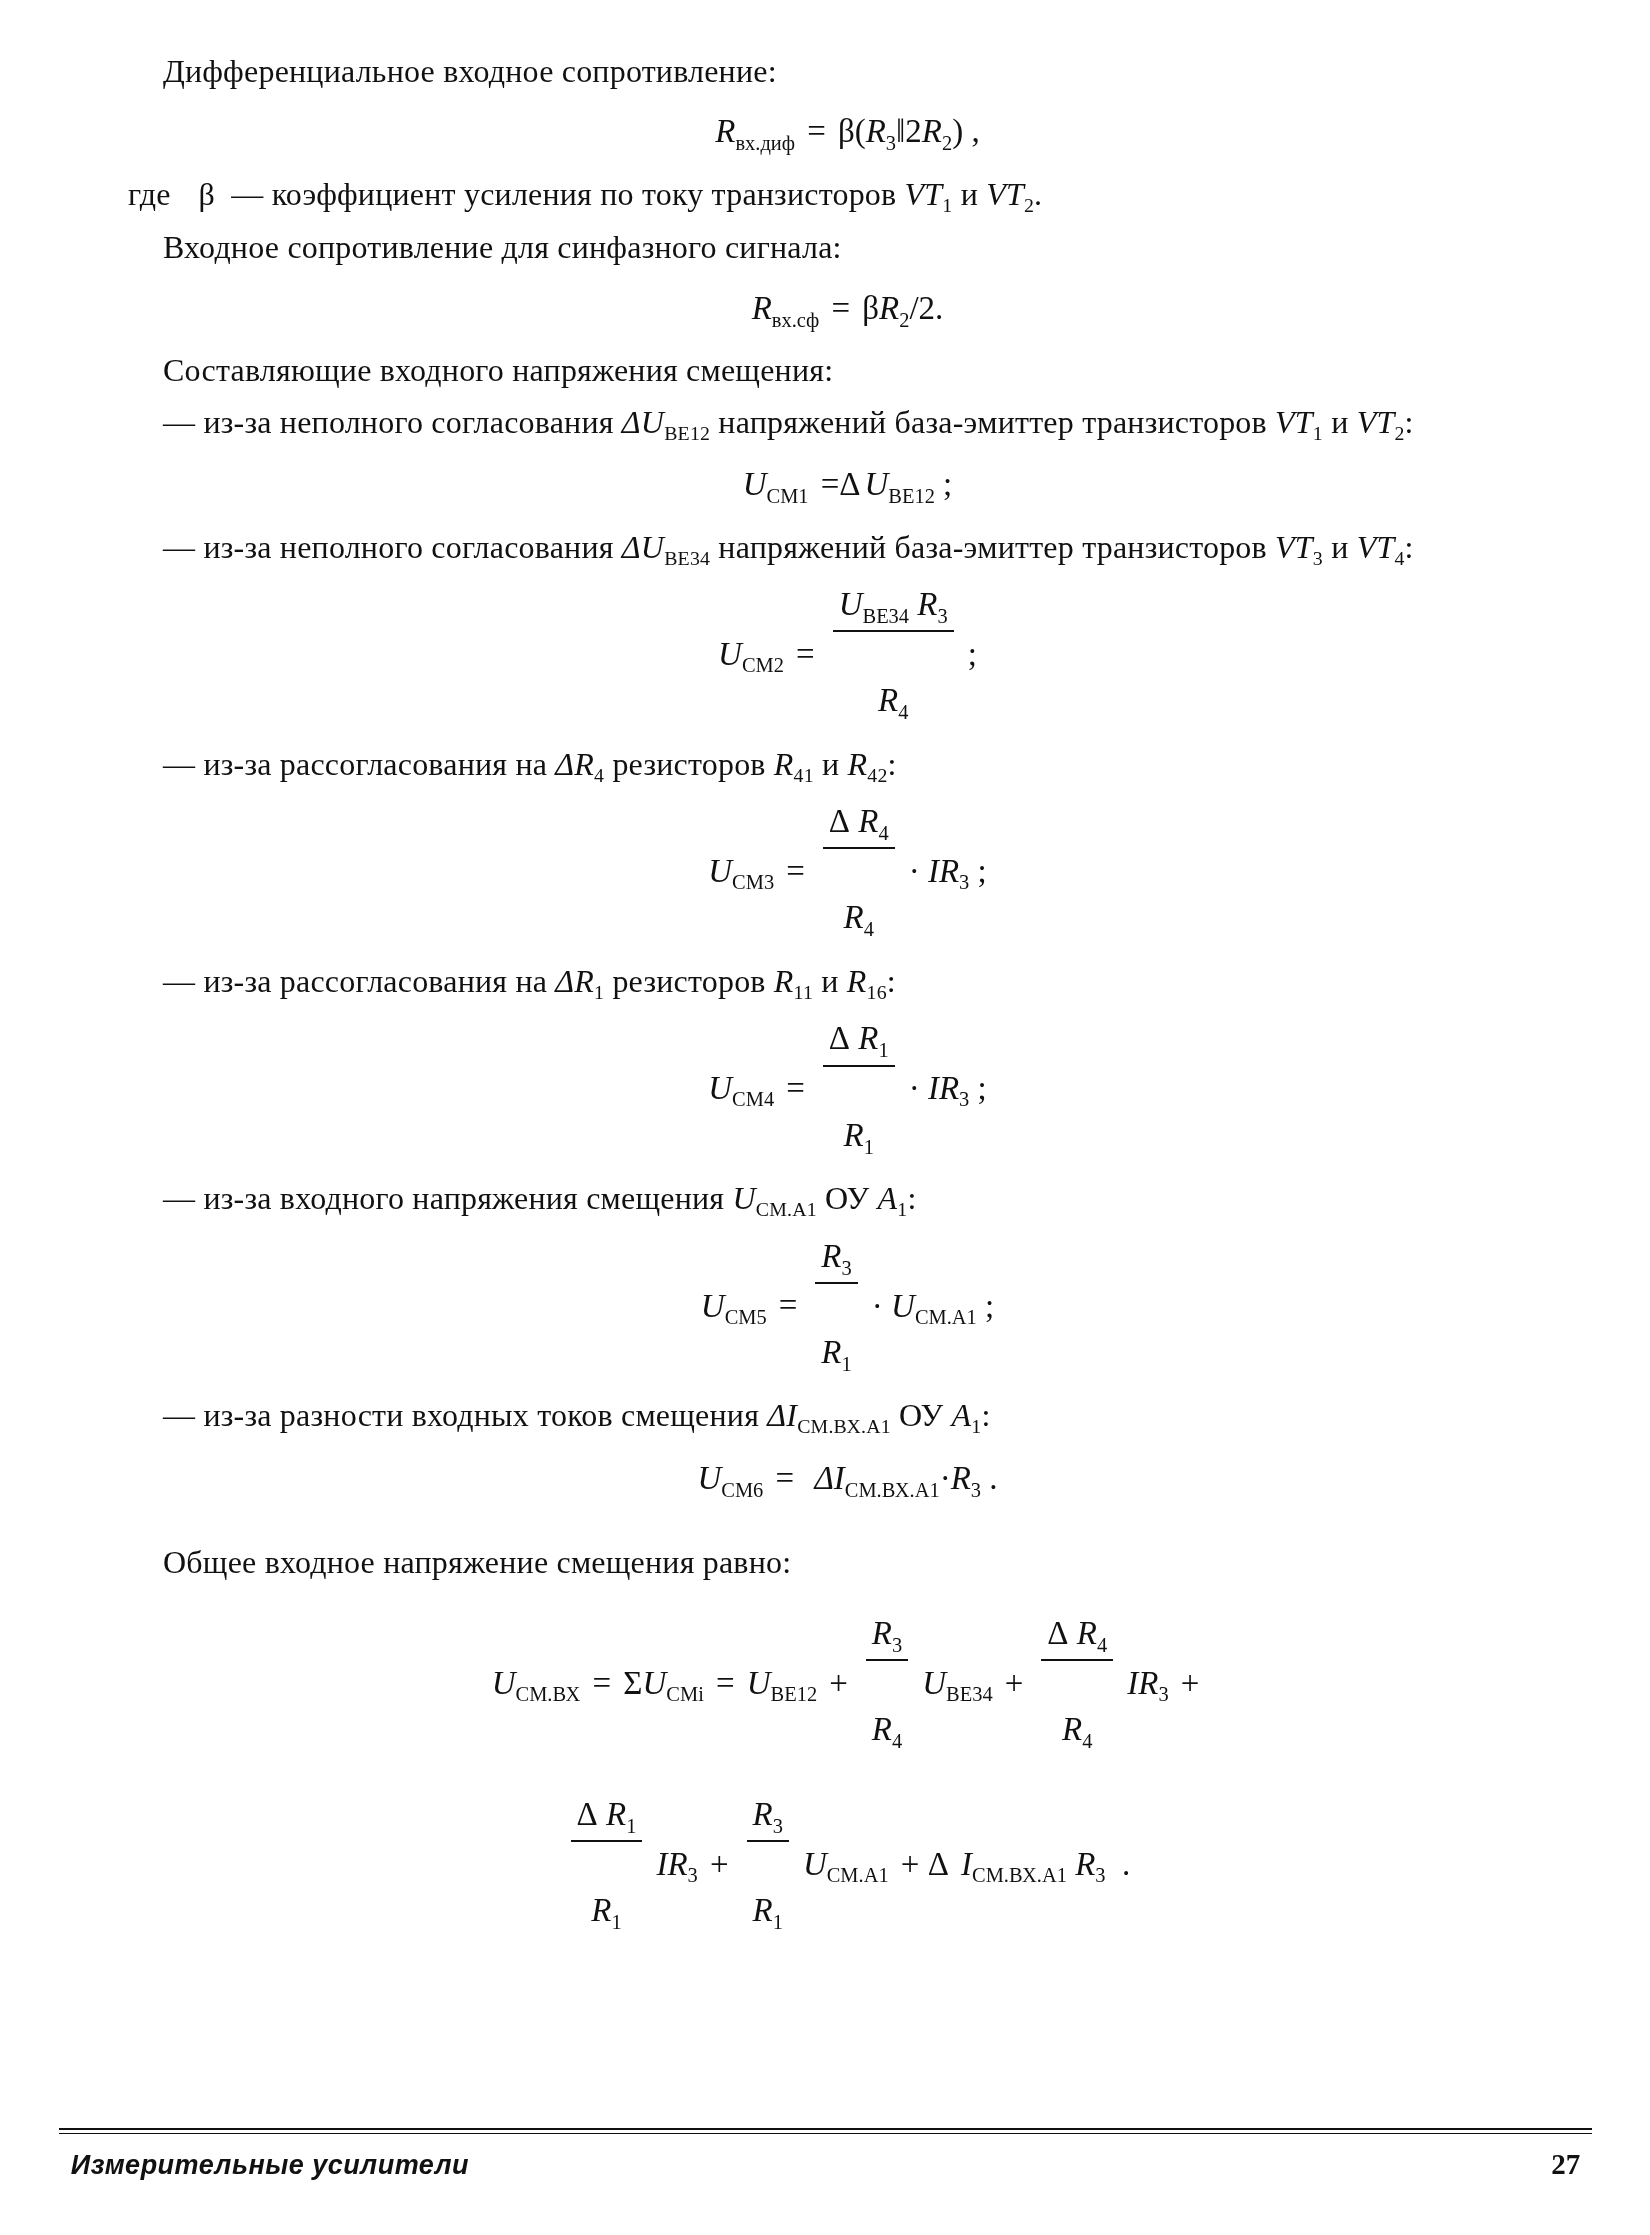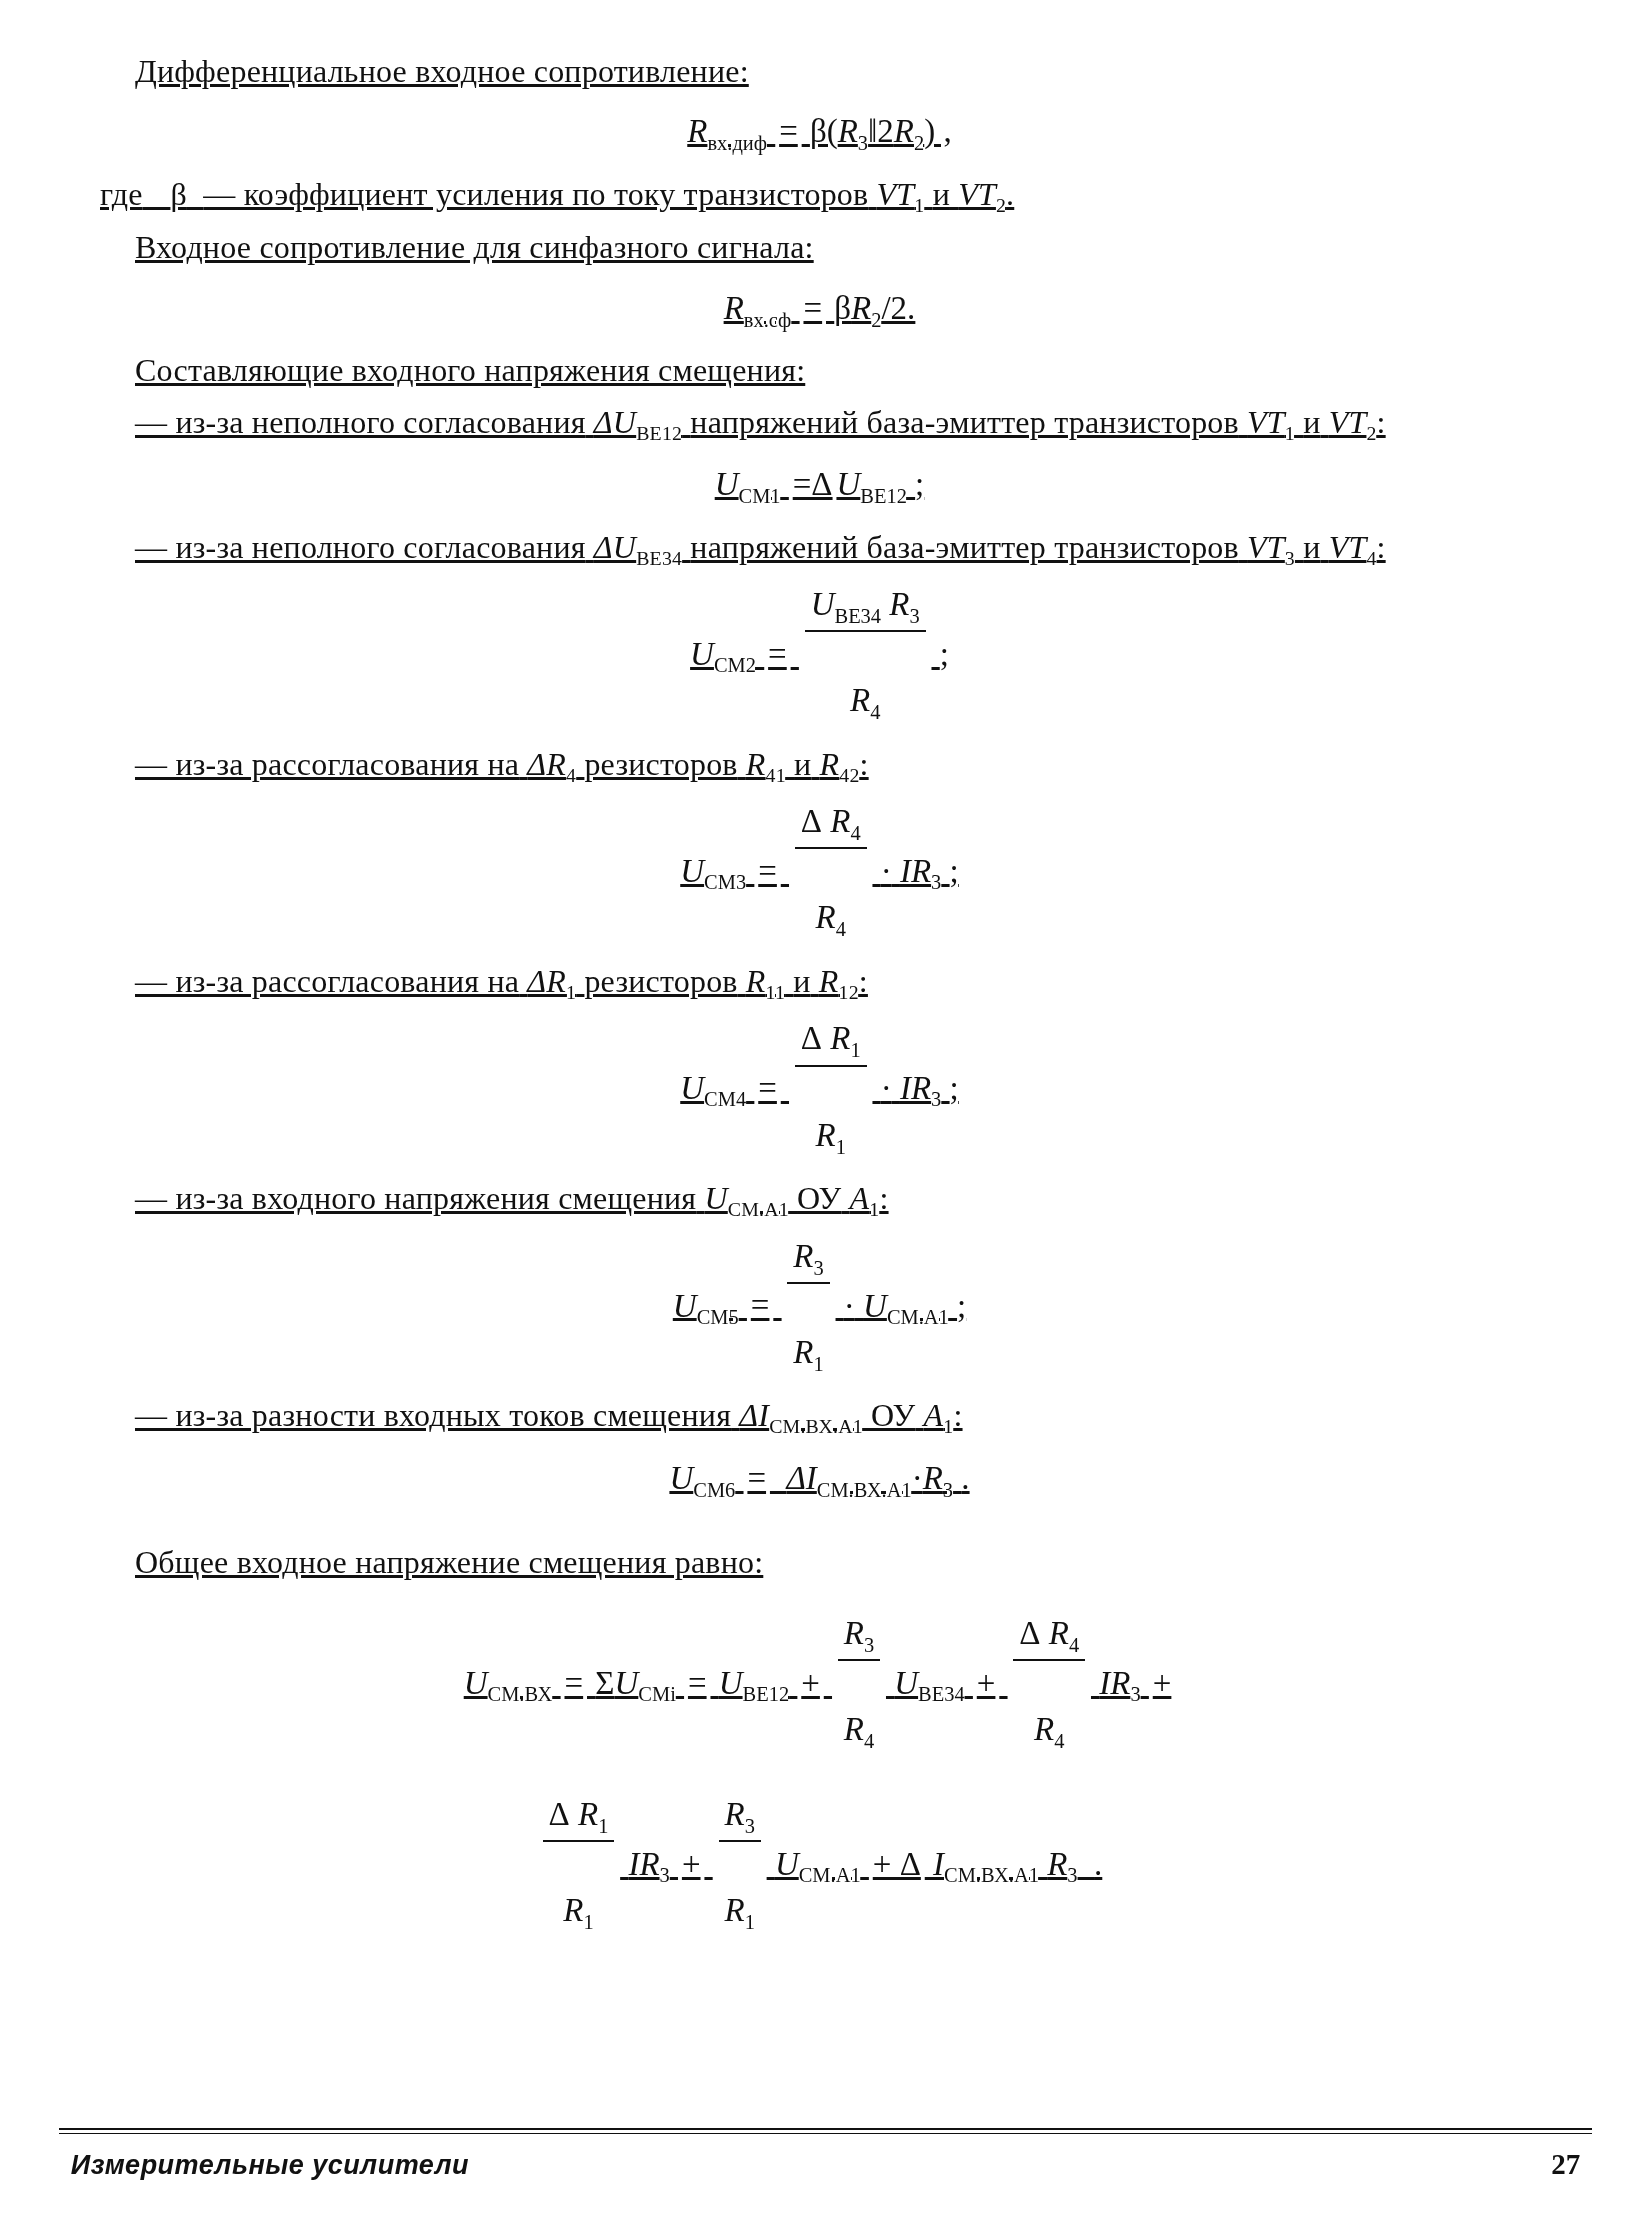--- a/index.html
+++ b/index.html
@@ -17,24 +17,23 @@
   }
   .page {
     position: relative;
     width: 1651px;
     height: 2236px;
     padding: 0;
     box-sizing: border-box;
   }
   .content {
     position: absolute;
-    left: 100px;
+    left: 128px;
     top: 49px;
     width: 1439px;
-    text-decoration: underline;
   }
   p.para {
     margin: 0 0 5.9px 0;
     font-size: 32px;
     line-height: 1.42;
     text-align: justify;
     letter-spacing: 0.2px;
   }
   p.indent {
     text-indent: 35px;
@@ -213,21 +212,21 @@
       <span class="it">IR</span><span class="sub">3</span>
       <span>;</span>
     </div>
 
     <p class="para dash">
       <span>— из-за рассогласования на</span>
       <span class="it">ΔR</span><span class="sub">1</span>
       <span>резисторов</span>
       <span class="it">R</span><span class="sub">11</span>
       <span>и</span>
-      <span class="it">R</span><span class="sub">12</span><span>:</span>
+      <span class="it">R</span><span class="sub">16</span><span>:</span>
     </p>
 
     <div class="formula">
       <span class="it">U</span><span class="sub">СМ4</span>
       <span class="op">=</span>
       <span class="frac">
         <span class="num"><span>Δ</span>&nbsp;<span class="it">R</span><span class="sub">1</span></span>
         <span class="den"><span class="it">R</span><span class="sub">1</span></span>
       </span>
       <span>·</span>

